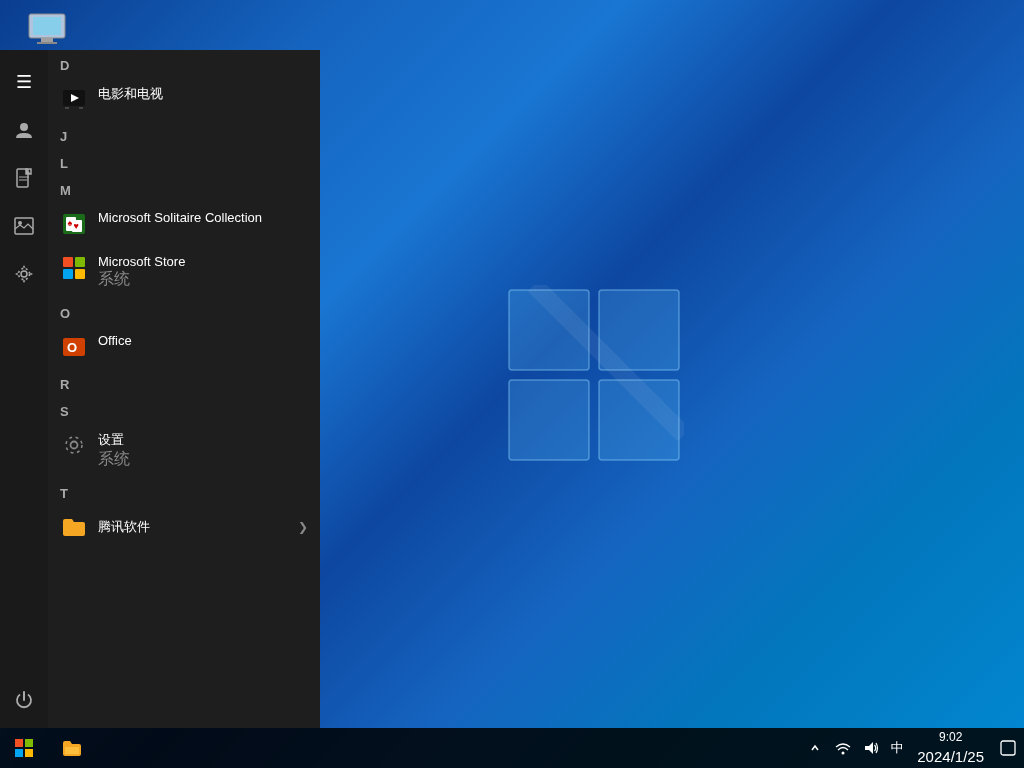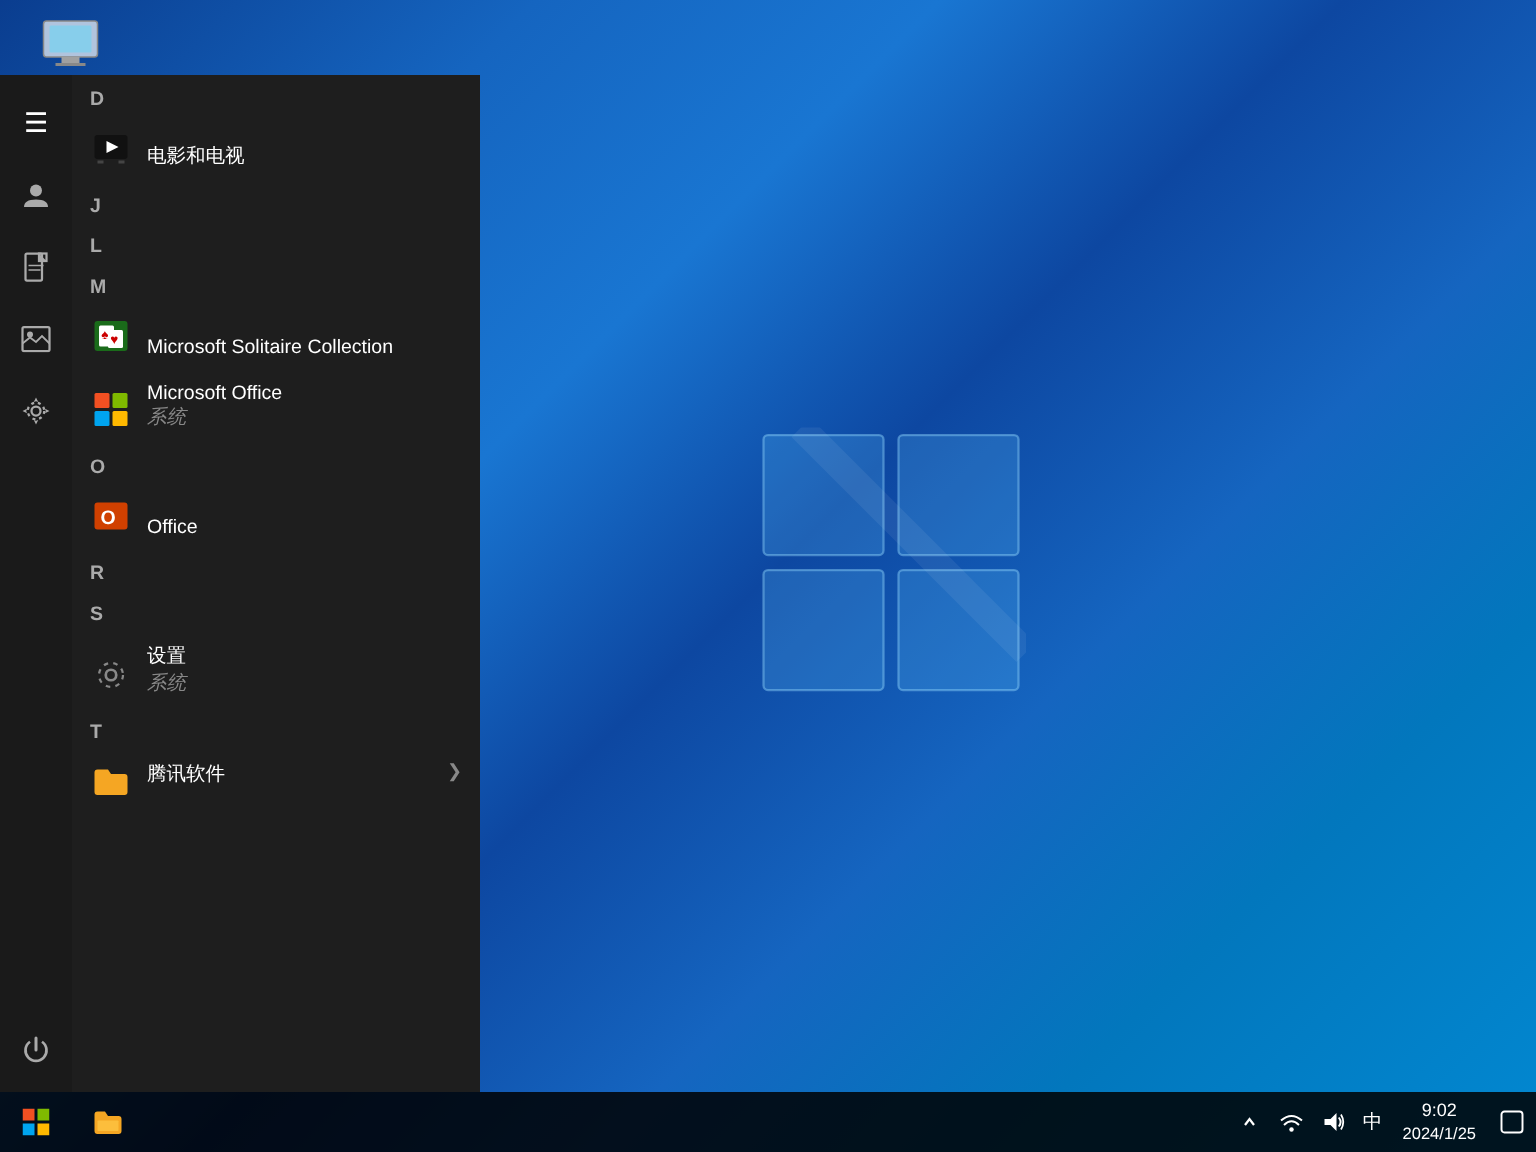--- a/index.html
+++ b/index.html
@@ -168,21 +168,21 @@
 
     .section-letter {
       padding: 8px 12px 4px 12px;
       color: #aaa;
       font-size: 13px;
       font-weight: 600;
     }
 
     .app-item {
       display: flex;
-      align-items: flex-end;
+      align-items: flex-start;
       padding: 8px 12px;
       cursor: pointer;
       color: white;
       font-size: 13px;
     }
 
     .app-icon {
       width: 28px;
       height: 28px;
       margin-right: 10px;
@@ -191,25 +191,25 @@
       justify-content: center;
       flex-shrink: 0;
       font-size: 18px;
     }
 
     .app-item-info {
       display: flex;
       flex-direction: column;
     }
     .app-item-name { font-size: 13px; color: white; }
-    .app-item-sub { font-size: 13px; color: #888; font-style: italic; }
+    .app-item-sub { font-size: 16px; color: #888; }
 
     .app-folder {
       display: flex;
-      align-items: flex-start;
+      align-items: center;
       padding: 8px 12px;
       cursor: pointer;
       color: white;
       font-size: 13px;
       position: relative;
     }
 
     .folder-arrow {
       margin-left: auto;
       color: #888;
@@ -341,21 +341,21 @@
       <div class="app-item">
         <div class="app-icon">
           <svg width="24" height="24" viewBox="0 0 24 24">
             <rect x="1" y="1" width="10" height="10" rx="1" fill="#f25022"></rect>
             <rect x="13" y="1" width="10" height="10" rx="1" fill="#7fba00"></rect>
             <rect x="1" y="13" width="10" height="10" rx="1" fill="#00a4ef"></rect>
             <rect x="13" y="13" width="10" height="10" rx="1" fill="#ffb900"></rect>
           </svg>
         </div>
         <div class="app-item-info">
-          <span class="app-item-name">Microsoft Office</span>
+          <span class="app-item-name">Microsoft Store</span>
           <span class="app-item-sub">系统</span>
         </div>
       </div>
 
       <div class="section-letter">O</div>
       <div class="app-item">
         <div class="app-icon">
           <svg width="24" height="24" viewBox="0 0 24 24">
 
             <rect x="1" y="3" width="22" height="18" rx="2" fill="#d04000"></rect>
@@ -435,21 +435,21 @@
           <polygon points="2,6 6,6 10,2 10,14 6,10 2,10" fill="white"></polygon>
           <path d="M11.5 5 Q14 8 11.5 11" fill="none" stroke="white" stroke-width="1.3"></path>
           <path d="M13 3 Q16 8 13 13" fill="none" stroke="white" stroke-width="1.2"></path>
         </svg>
       </div>
       <div class="tray-icon" style="font-size:13px; color:white; width:24px;">
         <span>中</span>
       </div>
       <div id="clock">
         <span style="font-size:12px;">9:02</span>
-        <span style="font-size:11px;">2024/1/25</span>
+        <span style="font-size:15px;">2024/1/25</span>
       </div>
       <div id="notification-btn">
         <svg width="16" height="16" viewBox="0 0 16 16">
           <rect x="1" y="1" width="14" height="14" rx="2" fill="none" stroke="white" stroke-width="1.3"></rect>
         </svg>
       </div>
     </div>
   </div>
 
 </div>

